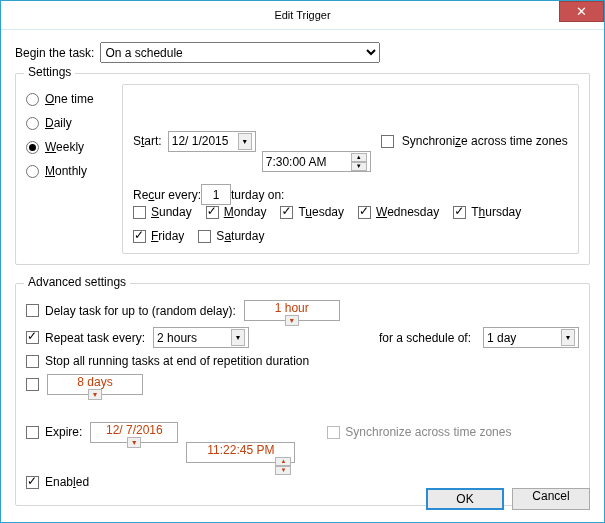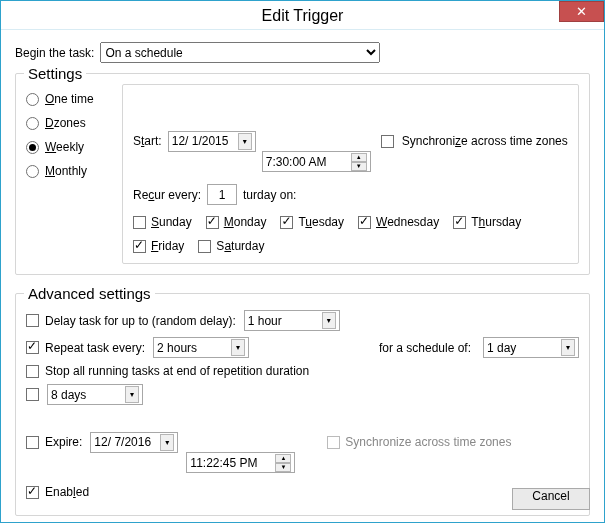--- a/index.html
+++ b/index.html
@@ -19,21 +19,21 @@
   }
   .titlebar {
     height: 29px;
     background: #fff;
     border-bottom: 1px solid #d9ecf4;
     position: relative;
     text-align: center;
   }
   .titlebar .title {
     line-height: 29px;
-    font-size: 16px;
+    font-size: 11px;
   }
   .close-btn {
     position: absolute;
     right: 0;
     top: 0;
     width: 45px;
     height: 21px;
     background: #c75050;
     color: #fff;
     border: 1px solid #a04040;
@@ -54,21 +54,21 @@
     margin-top: 10px;
     padding: 10px 10px 10px 10px;
     position: relative;
   }
   .group-title {
     position: absolute;
     top: -9px;
     left: 8px;
     background: #fff;
     padding: 0 4px;
-    font-size: 15px;
+    font-size: 12px;
   }
   .settings-inner {
     display: flex;
     gap: 12px;
   }
   .freq-col {
     display: flex;
     flex-direction: column;
     gap: 10px;
     margin-top: 8px;
@@ -91,30 +91,30 @@
     display: inline-flex;
     align-items: center;
     padding: 0 3px;
     font: inherit;
   }
   .datebox { width: 88px; justify-content: space-between; }
   .dd { width: 14px; height: 17px; display: inline-flex; align-items: center; justify-content: center; font-size: 8px; border: 1px solid #b5b5b5; background: #f0f0f0; }
   .timebox { width: 109px; position: relative; margin-top: 41px; }
   .spin { width: 16px; display: flex; flex-direction: column; margin-left: auto; }
   .spin div { height: 9px; border: 1px solid #b5b5b5; background: #f0f0f0; font-size: 6px; line-height: 7px; text-align: center; }
-  .recur-row { display: flex; align-items: center; gap: 6px; margin-bottom: 10px; }
+  .recur-row { display: flex; align-items: center; }
   .smallinput { width: 30px; justify-content: center; }
   .days { display: flex; flex-wrap: wrap; row-gap: 10px; column-gap: 14px; }
   .days label { display: inline-flex; align-items: center; gap: 5px; width: auto; }
   .days label input { margin: 0; }
   .adv .advrow { display: flex; align-items: center; gap: 8px; margin: 6px 0; }
   .adv .advrow > label { display: inline-flex; align-items: center; gap: 6px; }
   .adv input[type=checkbox] { margin: 0; }
   .combo { width: 96px; justify-content: space-between; }
-  .combo.disabled, .datebox.disabled, .timebox.disabled { color: #000000; background: #fff; }
+  .combo.disabled, .datebox.disabled, .timebox.disabled { color: #c2410c; background: #fff; flex-direction: column; }
   .disabled-text { color: #888; }
   .wide-combo { width: 96px; justify-content: space-between; }
   .indent { margin-left: 22px; }
   .footer {
     position: absolute;
     right: 14px;
     bottom: 12px;
     display: flex;
     gap: 8px;
   }
@@ -166,21 +166,21 @@
     <div class="group">
       <div class="group-title">Settings</div>
       <div class="settings-inner">
         <div class="freq-col">
           <label>
               <input type="radio" class="rad" name="freq" style="">
               <span><span class="underl">O</span><span textcontent="One time">ne time</span></span>
             </label>
           <label>
               <input type="radio" class="rad" name="freq" style="">
-              <span><span class="underl">D</span><span>zones</span></span>
+              <span><span class="underl">D</span><span>aily</span></span>
             </label>
           <label>
               <input type="radio" class="rad" name="freq" checked="" style="">
               <span><span class="underl">W</span><span>eekly</span></span>
             </label>
           <label>
               <input type="radio" class="rad" name="freq" style="">
               <span><span class="underl">M</span><span>onthly</span></span>
             </label>
         </div>
@@ -320,15 +320,16 @@
         <label>
             <input type="checkbox" class="chk" checked="" style="">
             <span>Enab<span class="underl">l</span>ed</span>
           </label>
       </div>
     </div>
 
   </div>
 
   <div class="footer">
+    <div class="btn primary">OK</div>
     <div class="btn">Cancel</div>
   </div>
 </div>
 
 </body></html>

